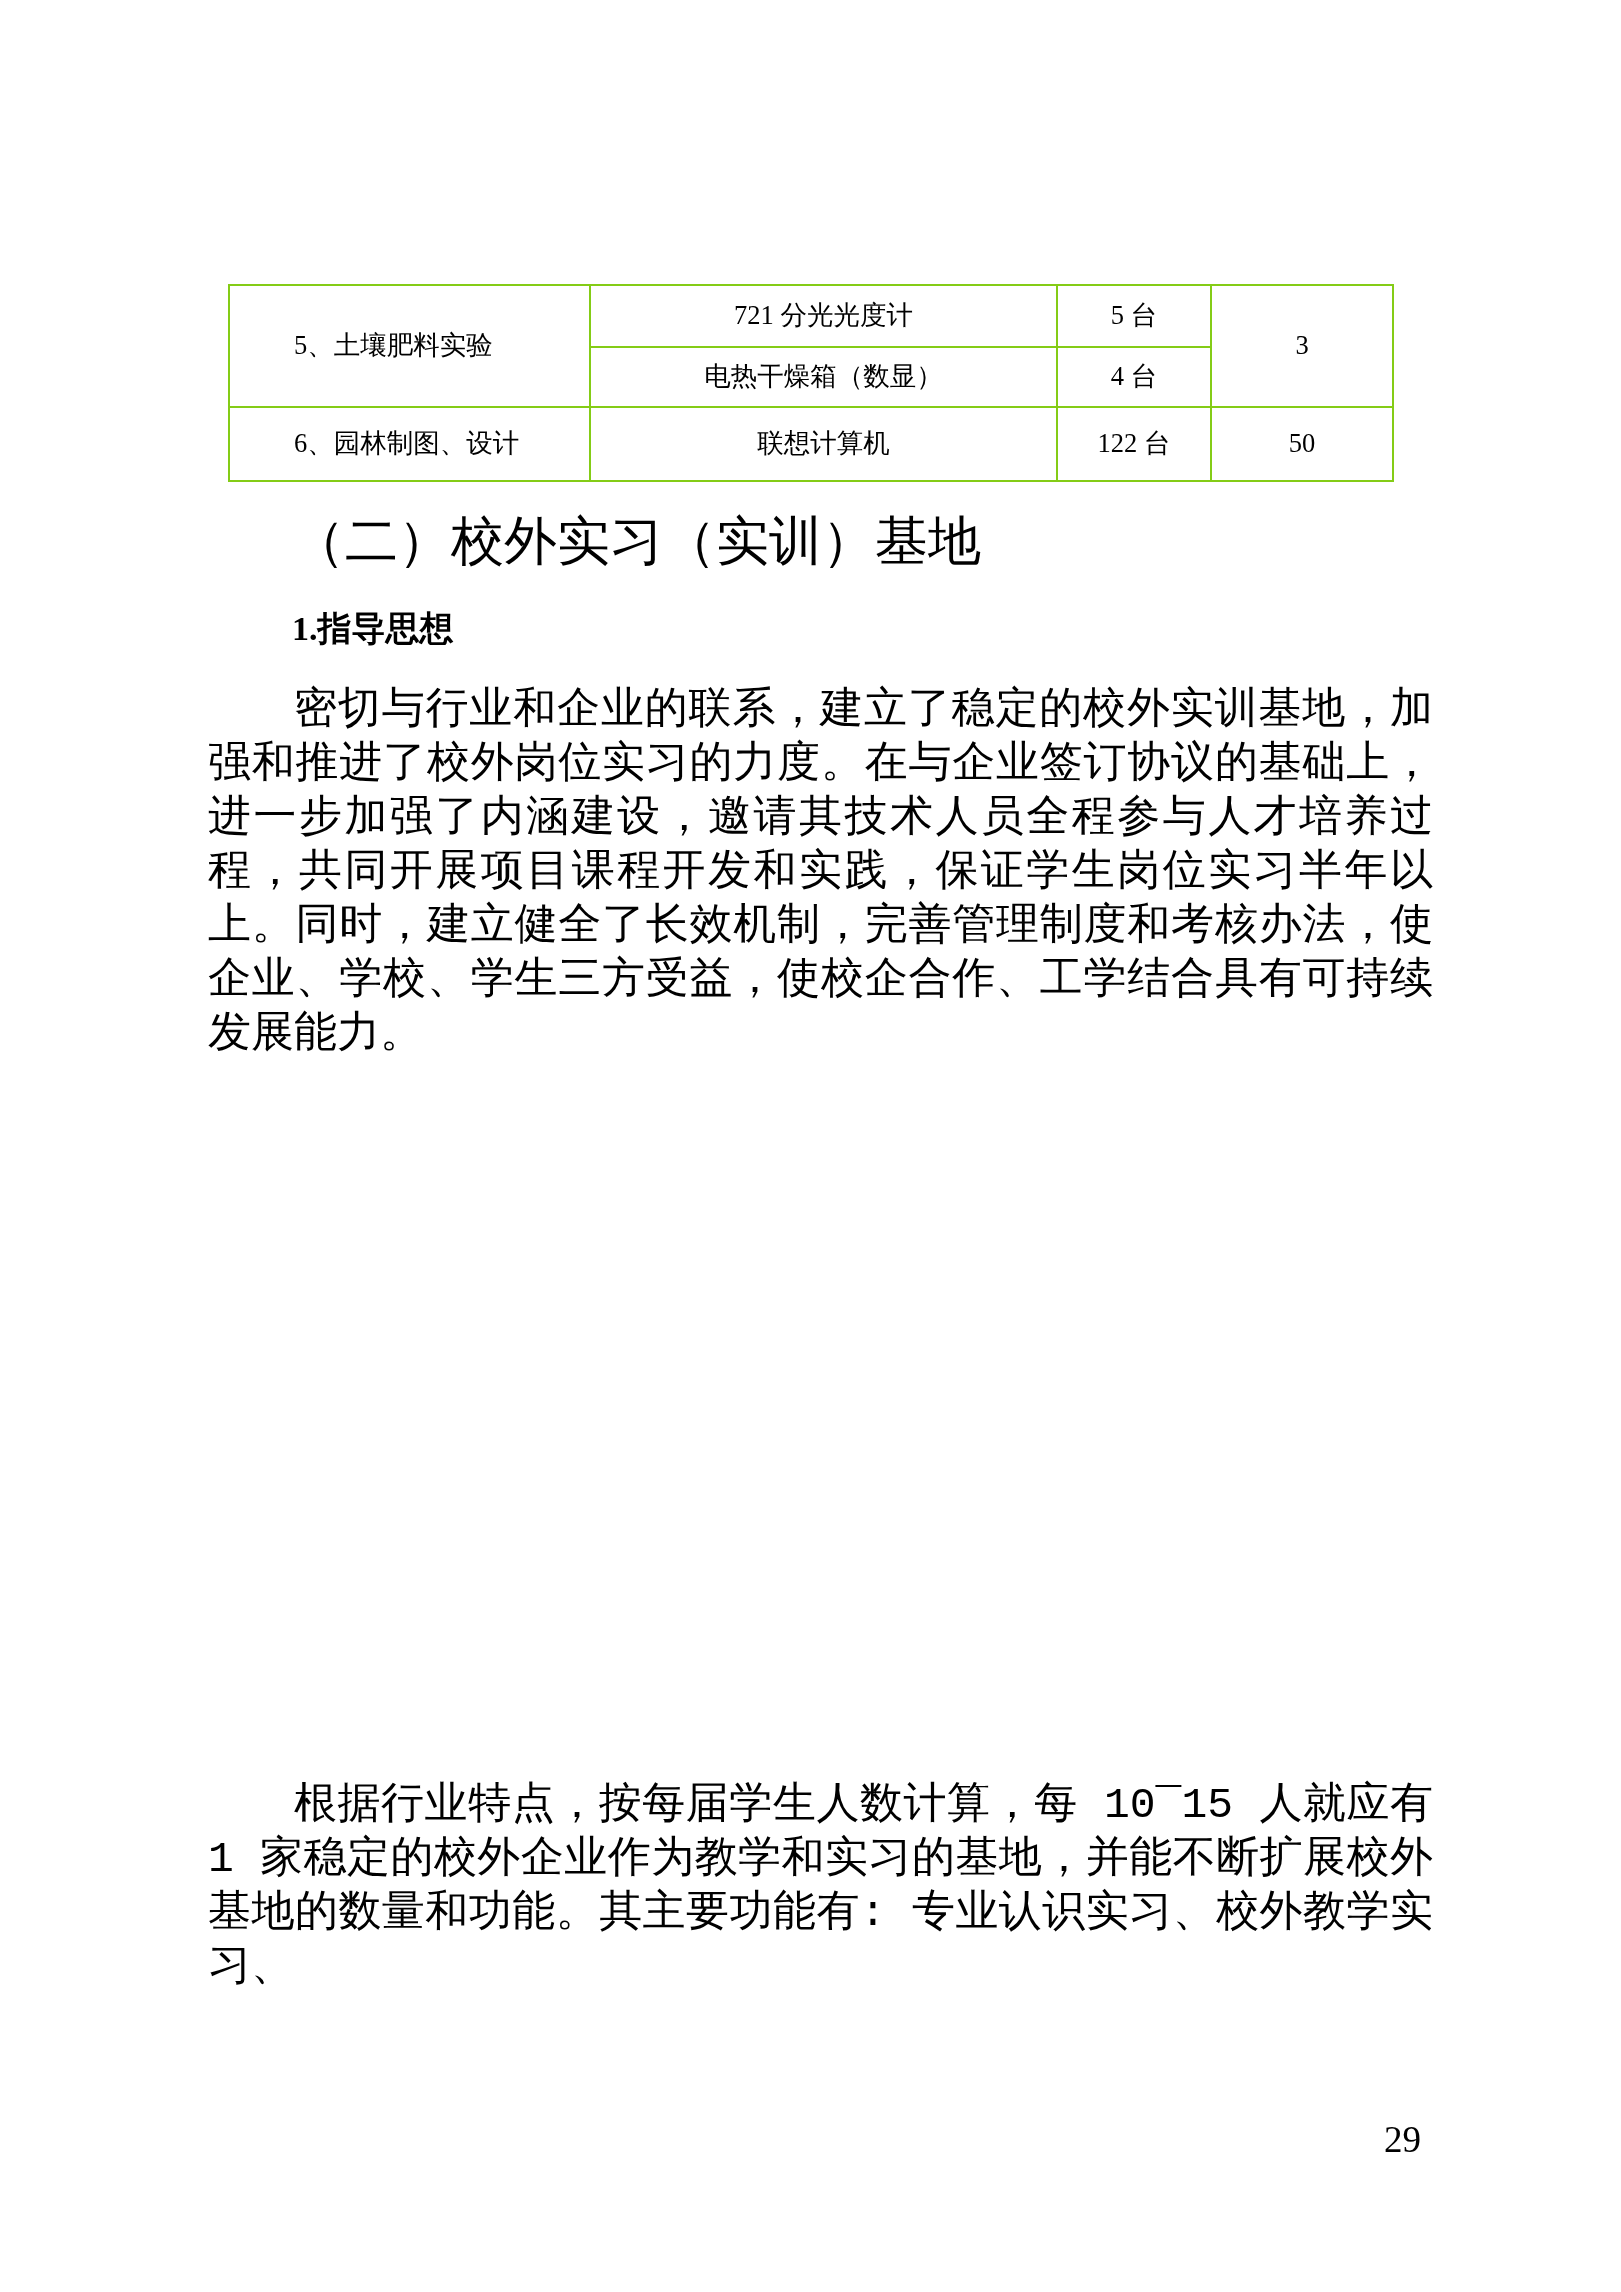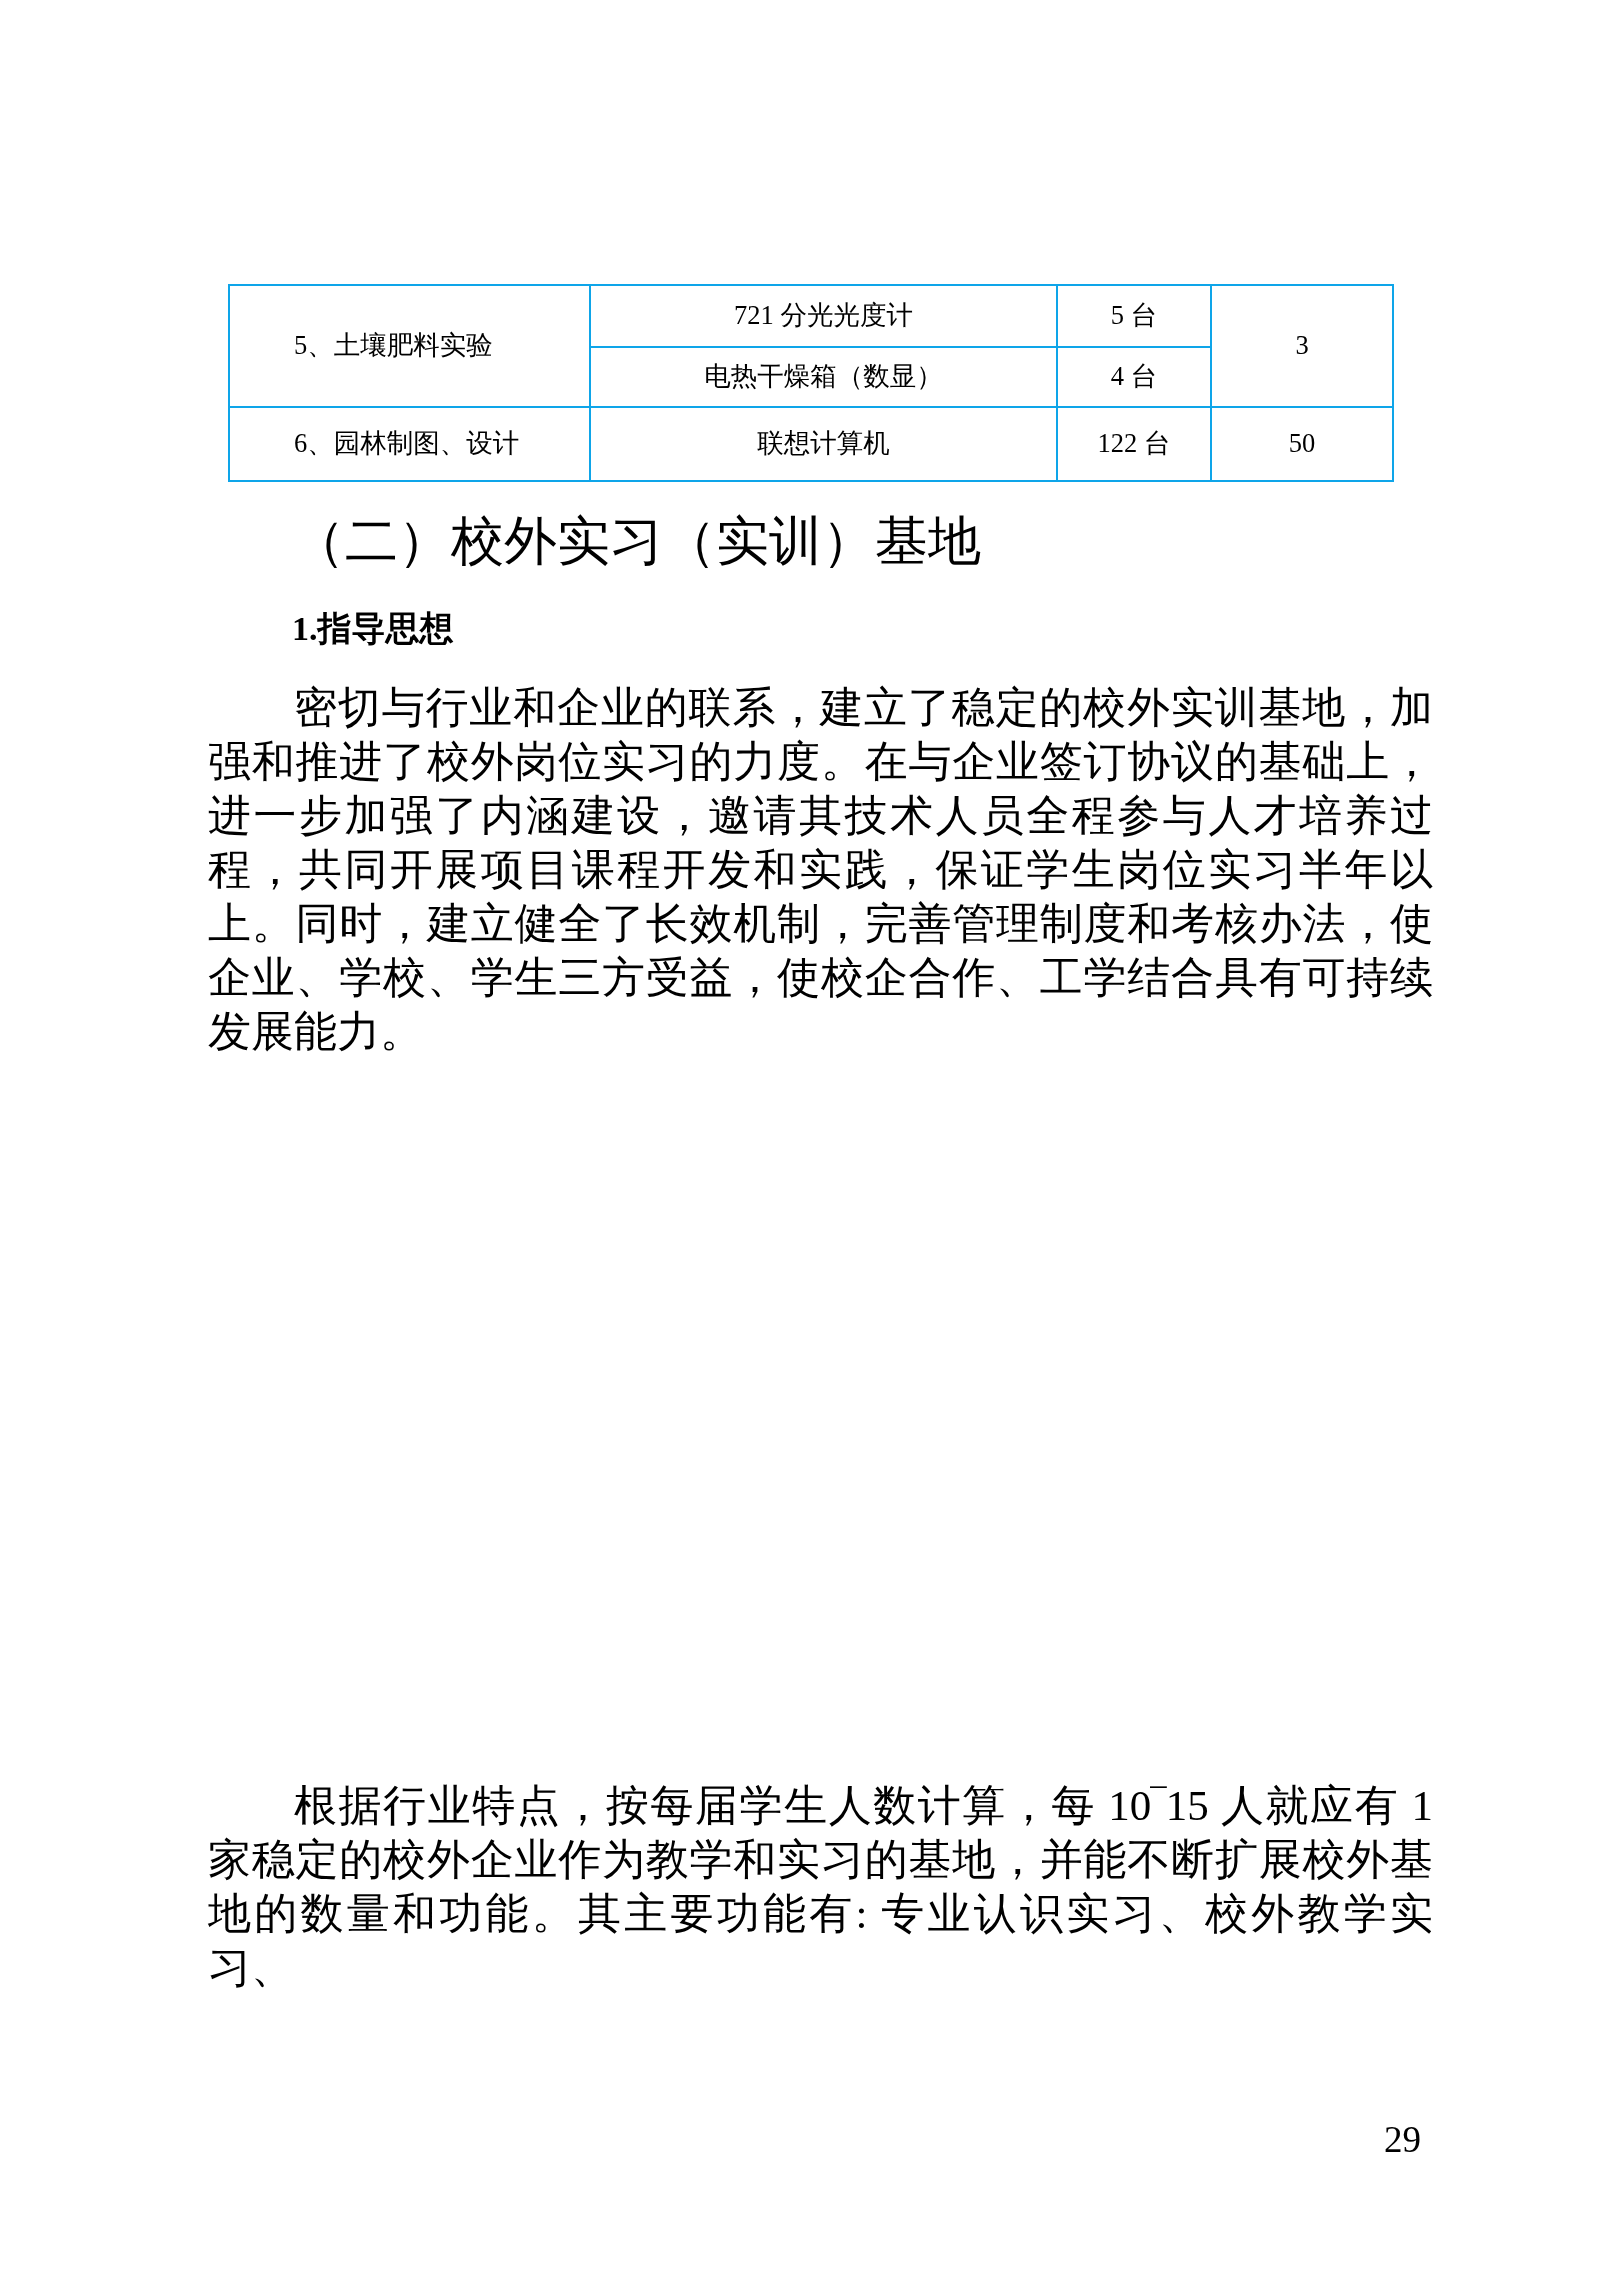--- a/index.html
+++ b/index.html
@@ -22,21 +22,21 @@
     position: absolute;
     left: 228px;
     top: 284px;
     width: 1163px;
     border-collapse: collapse;
     table-layout: fixed;
     font-size: 26.5px;
     line-height: 1.2;
   }
   .equip-table td {
-    border: 2px solid #0ea5e9;
+    border: 2px solid #84cc16;
     text-align: center;
     vertical-align: middle;
     padding: 0;
     overflow: hidden;
     white-space: nowrap;
   }
   .equip-table .r1 td { height: 60px; }
   .equip-table .r2 td { height: 58px; }
   .equip-table .r3 td { height: 72px; text-align: center; }
   .equip-table td.cell-left {
@@ -73,21 +73,21 @@
     left: 208px;
     width: 1225px;
     font-size: 43px;
     line-height: 54px;
     text-align: justify;
     text-justify: inter-ideograph;
     text-indent: 86px;
   }
   .para-1 { top: 681px; }
   .para-2 { top: 1230px; }
-  .para-3 { top: 1779px; }
+  .para-3 { top: 1779px; font-family: Liberation Mono, monospace; }
 
   
   .page-number {
     position: absolute;
     left: 1384px;
     top: 2117px;
     font-size: 37px;
     line-height: 45px;
   }
 </style>

